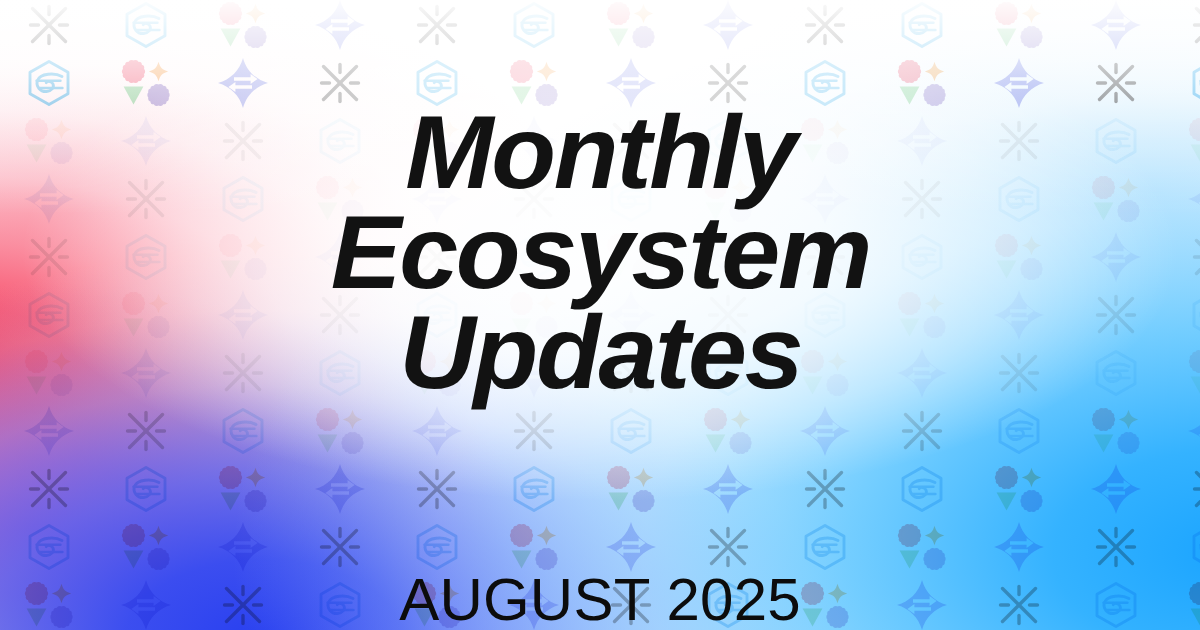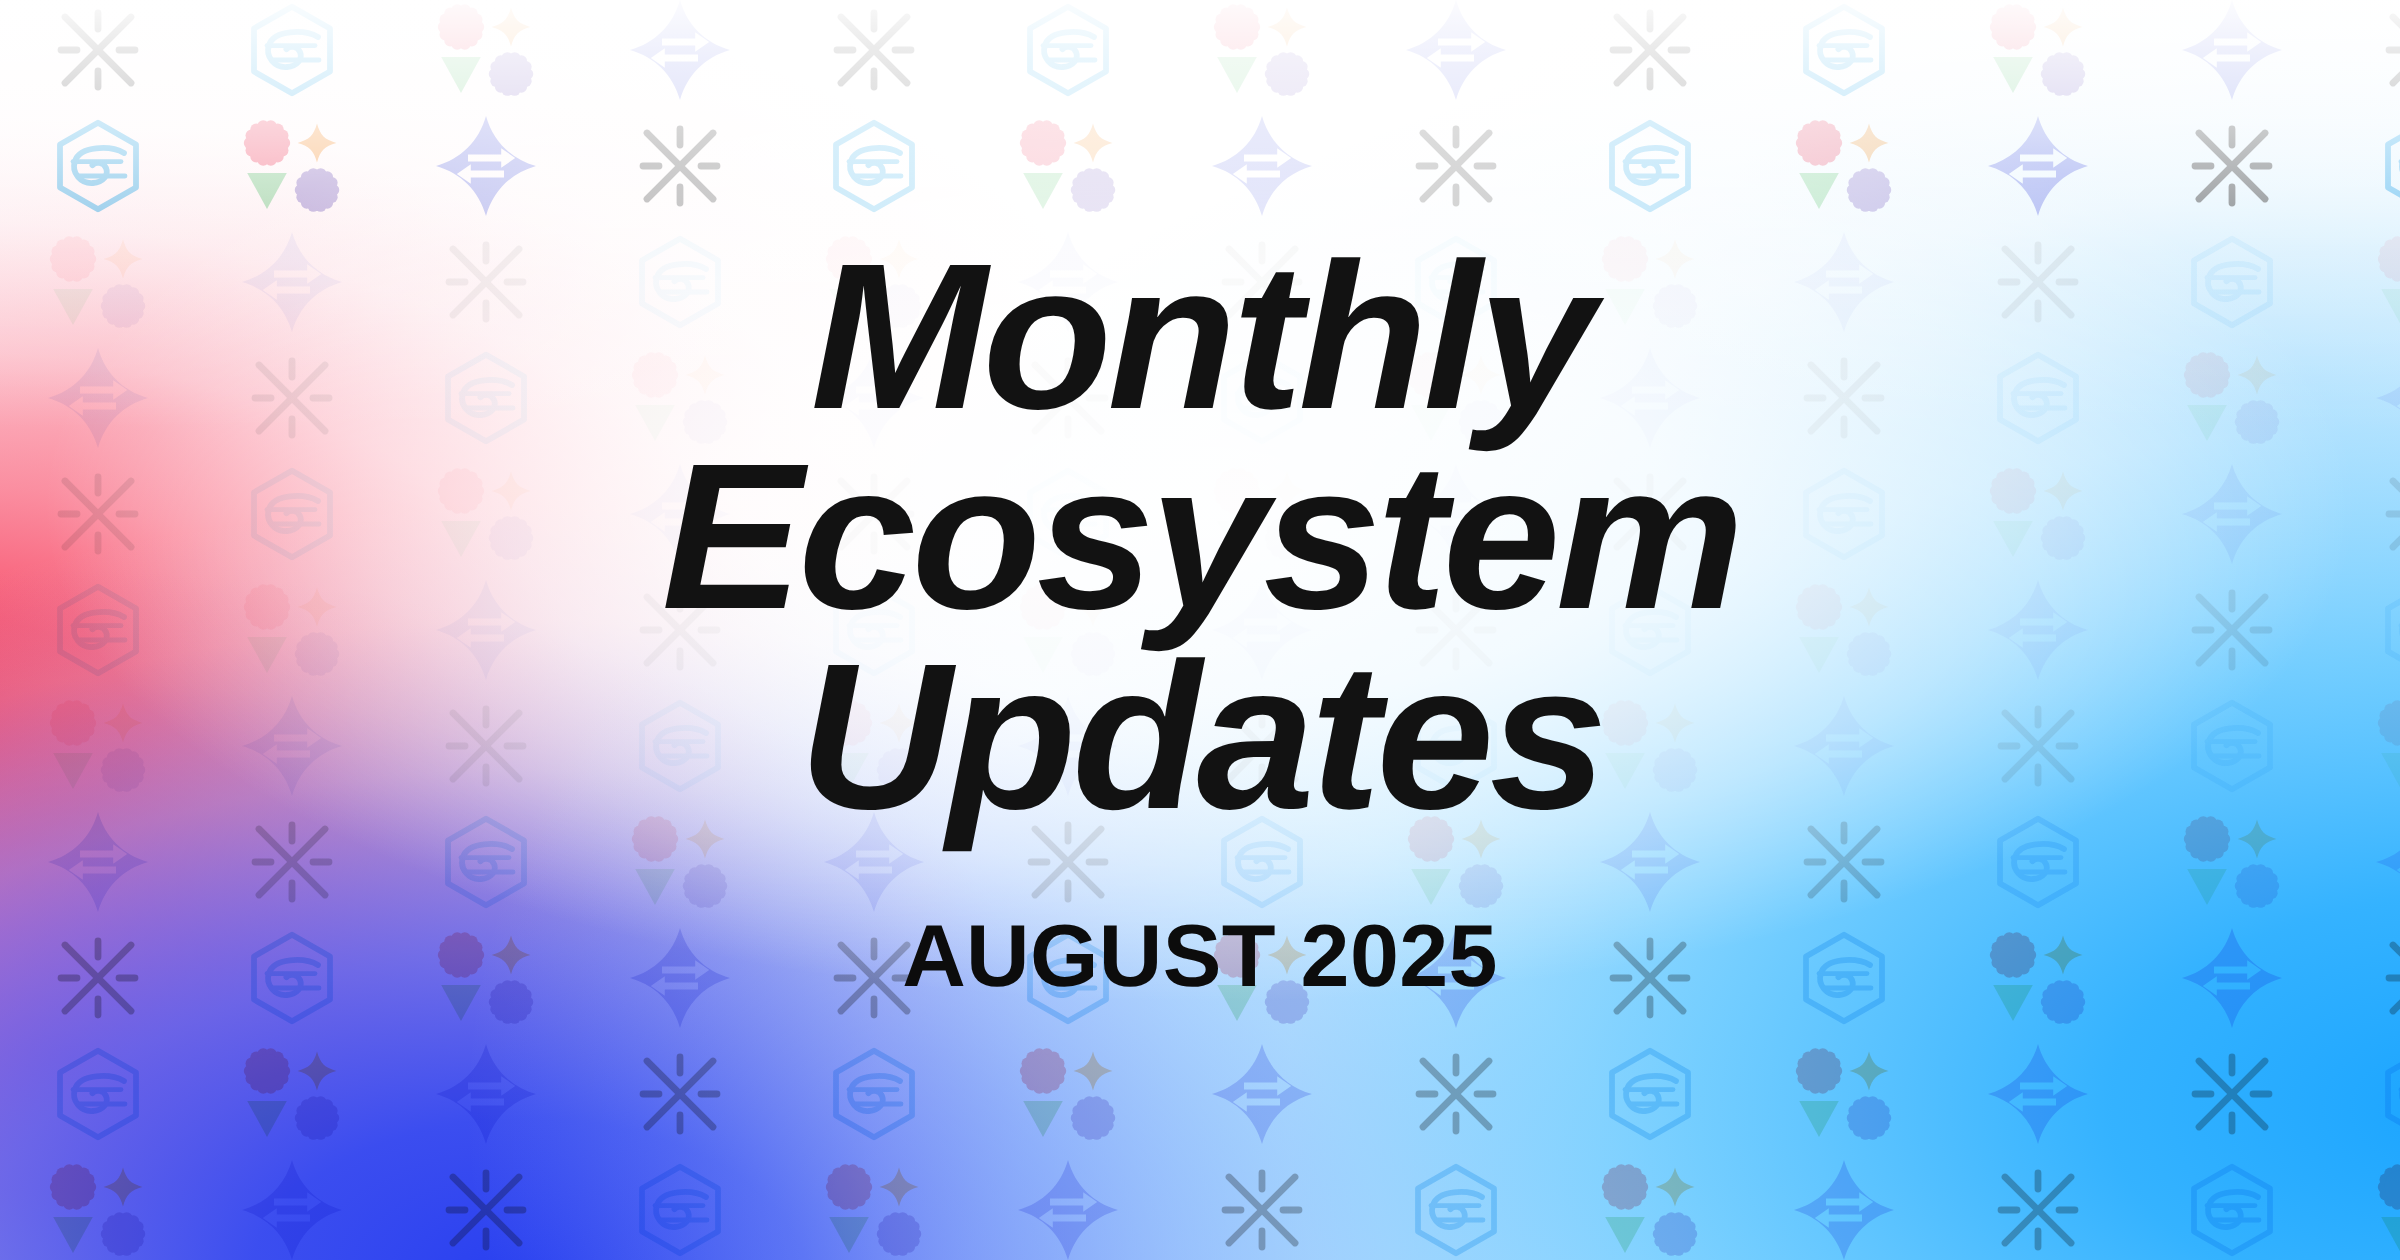--- a/index.html
+++ b/index.html
@@ -134,47 +134,46 @@
   }
   .ptn-cell svg { display: block; }
 
   
   #content {
     position: absolute;
     inset: 0;
     display: flex;
     flex-direction: column;
     align-items: center;
-    justify-content: flex-start;
+    justify-content: space-between;
     padding-top: 104px;
     box-sizing: border-box;
-    margin-top: 16px;
   }
   #headline {
     margin: 0;
     text-align: center;
     font-family: "Liberation Sans", sans-serif;
     font-weight: 700;
     font-style: italic;
     font-size: 104px;
     line-height: 0.96;
     letter-spacing: -0.022em;
     color: #121212;
     transform: scaleX(1.02);
     text-rendering: geometricPrecision;
   }
   #headline .hl-line { display: block; white-space: nowrap; }
   #subtitle {
     margin: 0;
     margin-top: 38px;
     text-align: center;
     font-family: "Liberation Sans", sans-serif;
-    font-weight: 700;
+    font-weight: 400;
     font-style: normal;
-    font-size: 44px;
+    font-size: 60px;
     line-height: 1;
     letter-spacing: 0.004em;
     color: #0c0c0c;
   }
 </style>
 </head>
 <body>
 
 <div id="banner">
 

